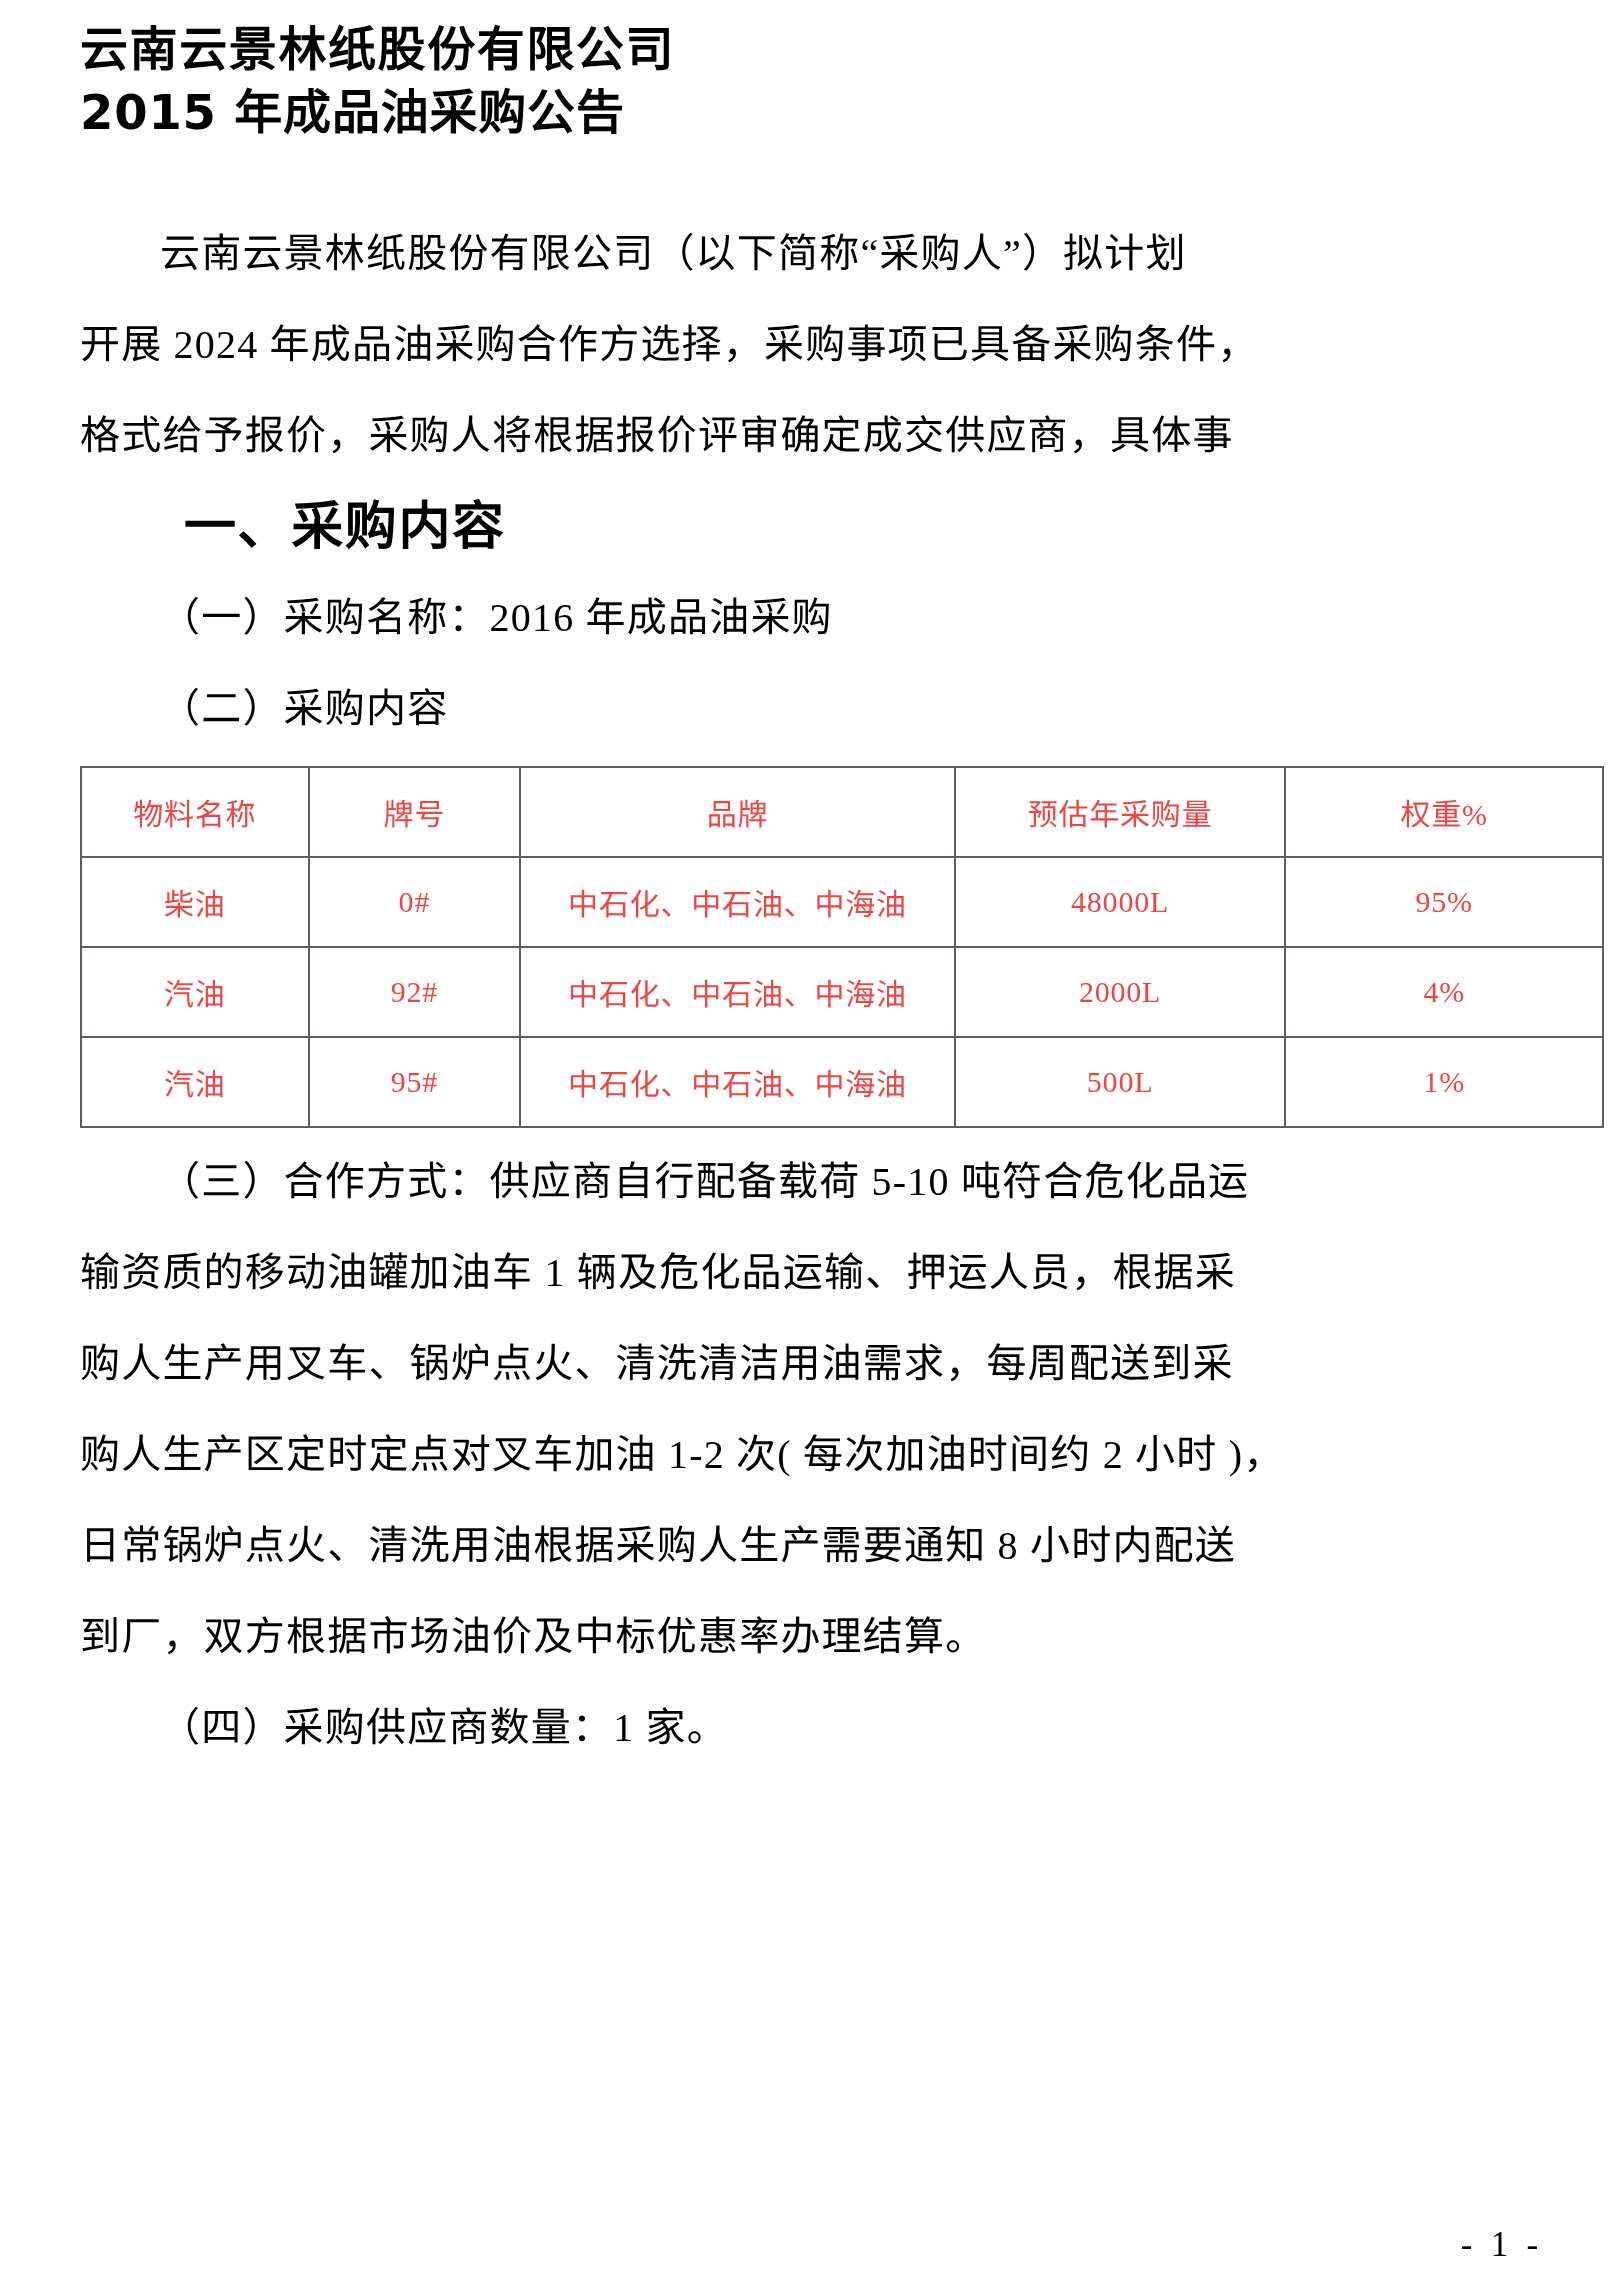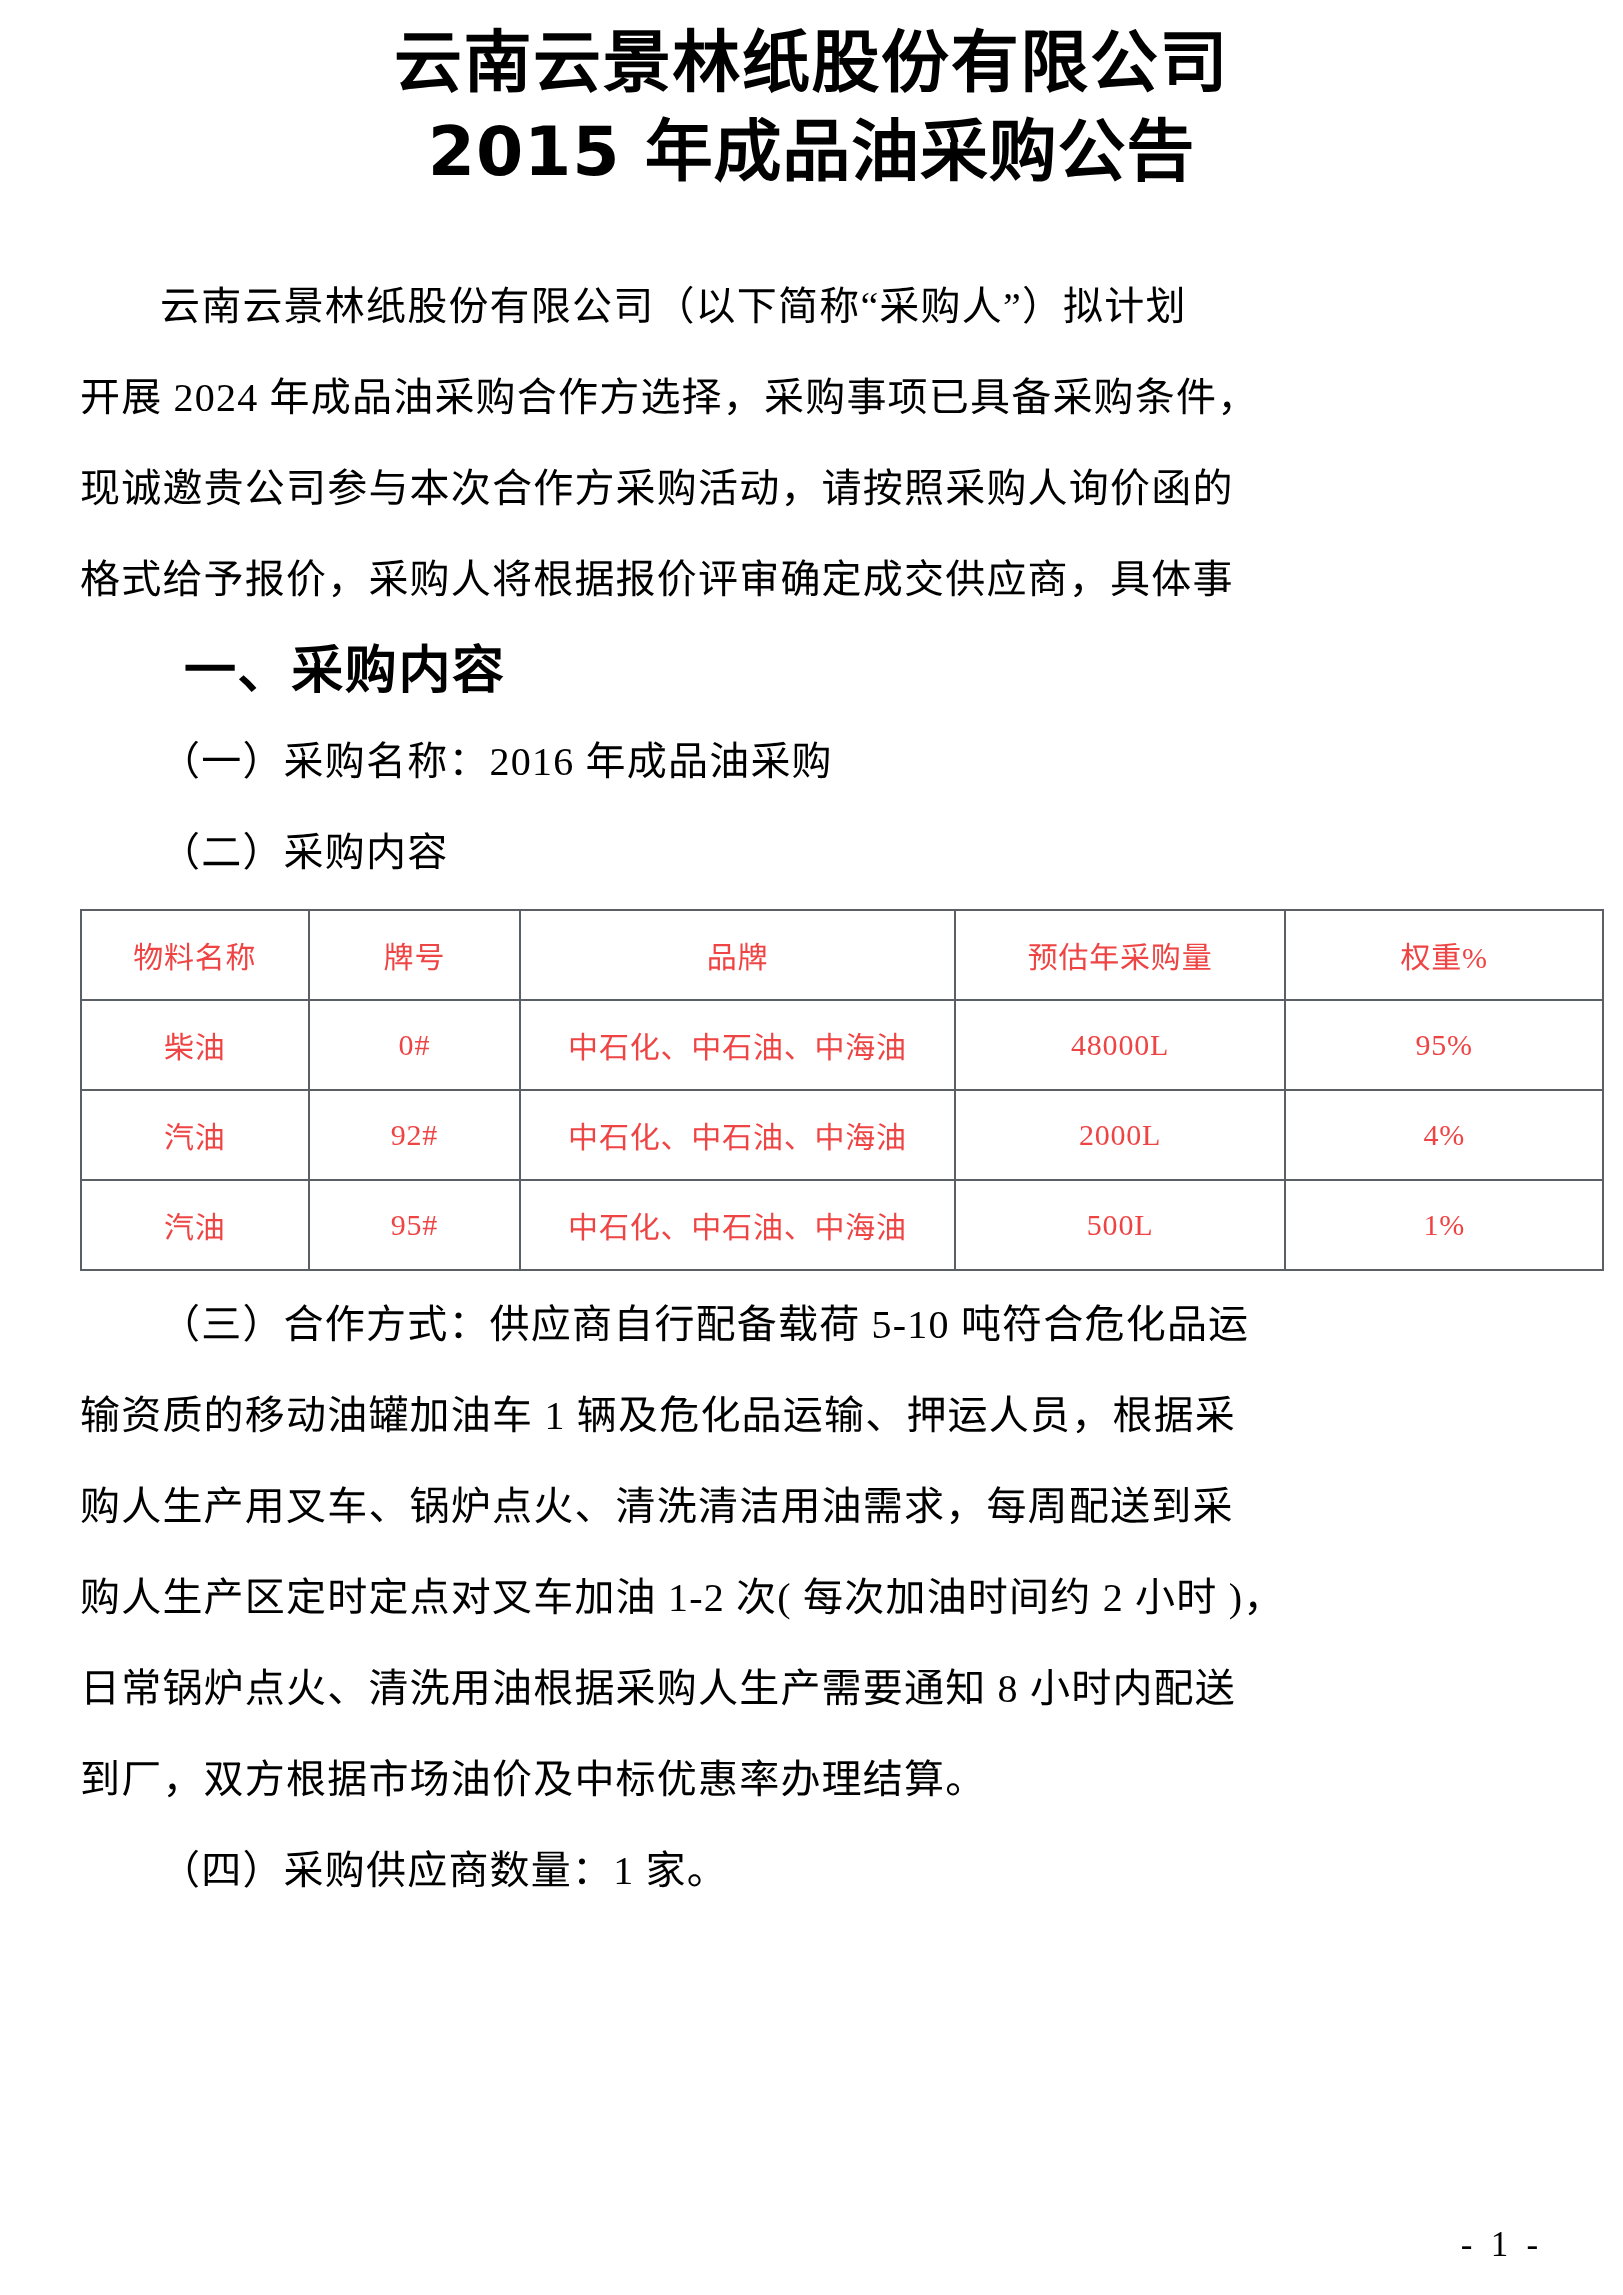--- a/index.html
+++ b/index.html
@@ -20,24 +20,23 @@
   .page {
     position: relative;
     width: 1623px;
     height: 2295px;
     box-sizing: border-box;
     padding: 0 80px;
   }
 
   
   .doc-title {
-    text-align: center;
     font-family: "DejaVu Sans", "Liberation Sans", sans-serif;
     font-weight: bold;
-    font-size: 68px;
+    font-size: 48px;
     line-height: 1.32;
     letter-spacing: 1.6px;
     padding-top: 17.6px;
   }
   .doc-title .tline {
     display: block;
     white-space: nowrap;
   }
   .doc-title .tline-2 {
     letter-spacing: 0.8px;
@@ -129,21 +128,20 @@
 <div class="page">
 
   <div class="doc-title">
     <span class="tline tline-1">云南云景林纸股份有限公司</span>
     <span class="tline tline-2">2015 年成品油采购公告</span>
   </div>
 
   <div class="body-block">
     <p class="para indent">云南云景林纸股份有限公司（以下简称“采购人”）拟计划</p>
     <p class="para">开展 2024 年成品油采购合作方选择，采购事项已具备采购条件，</p>
-    <p class="para">现诚邀贵公司参与本次合作方采购活动，请按照采购人询价函的</p>
     <p class="para">格式给予报价，采购人将根据报价评审确定成交供应商，具体事</p>
 
     <p class="section-heading">一、采购内容</p>
 
     <p class="para sub-item">（一）采购名称：2016 年成品油采购</p>
 
     <p class="para sub-item">（二）采购内容</p>
   </div>
 
   <div class="table-wrap">

